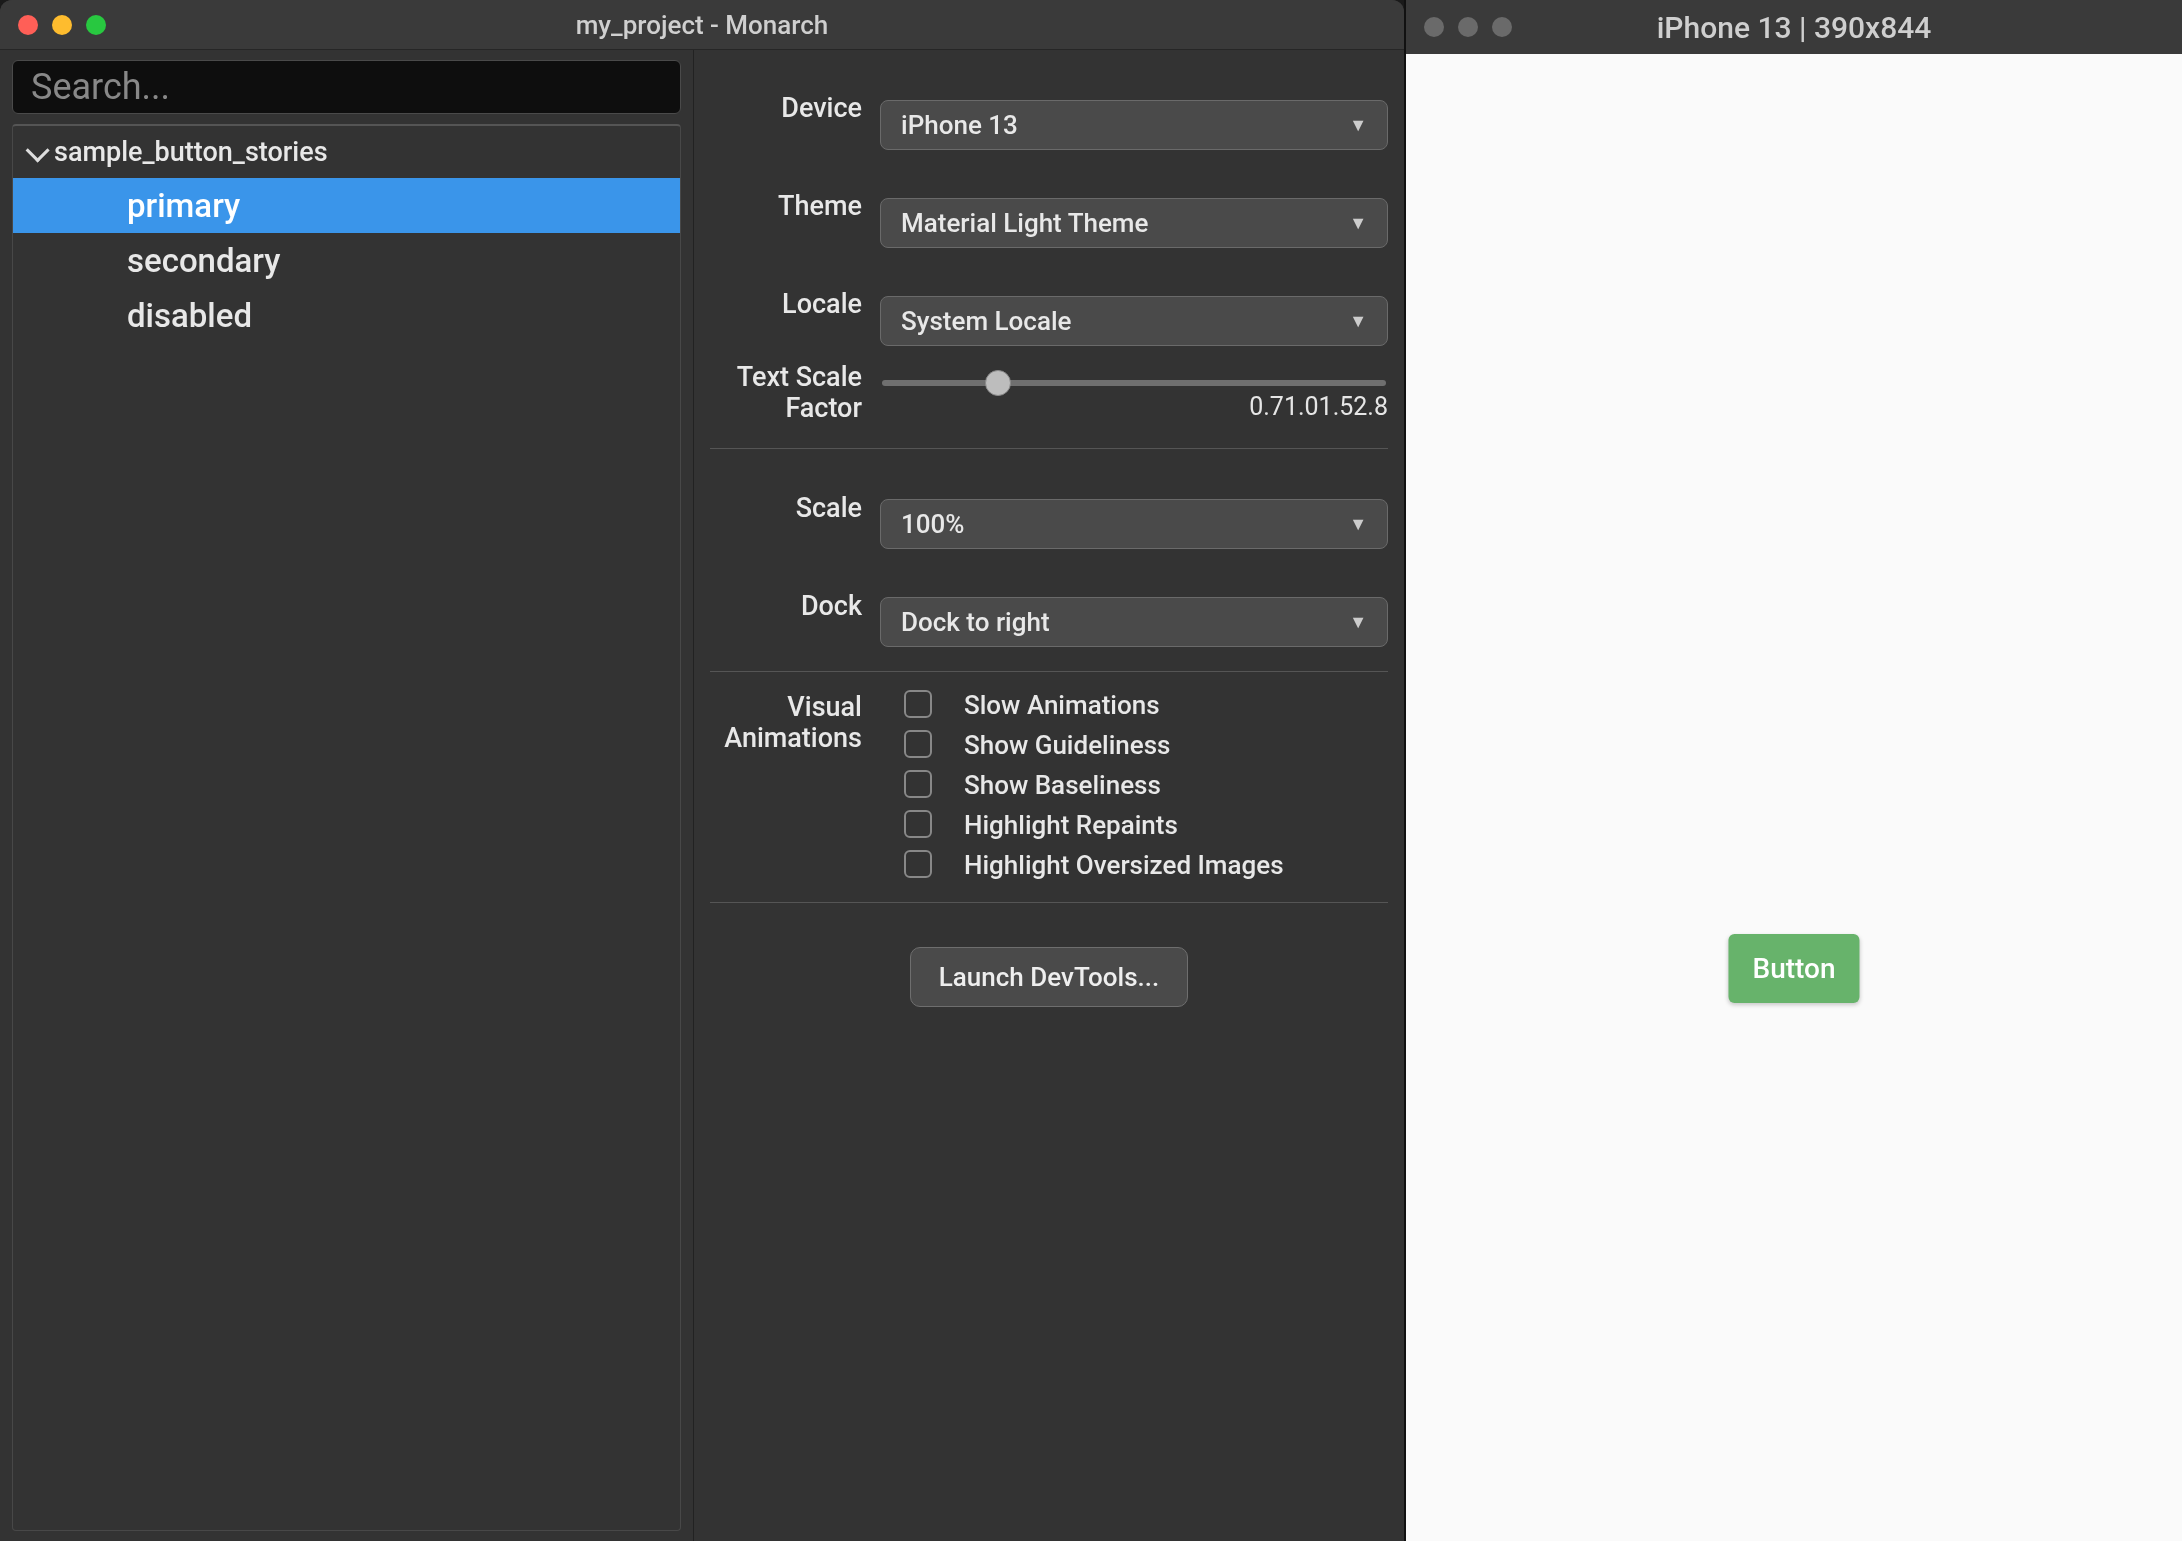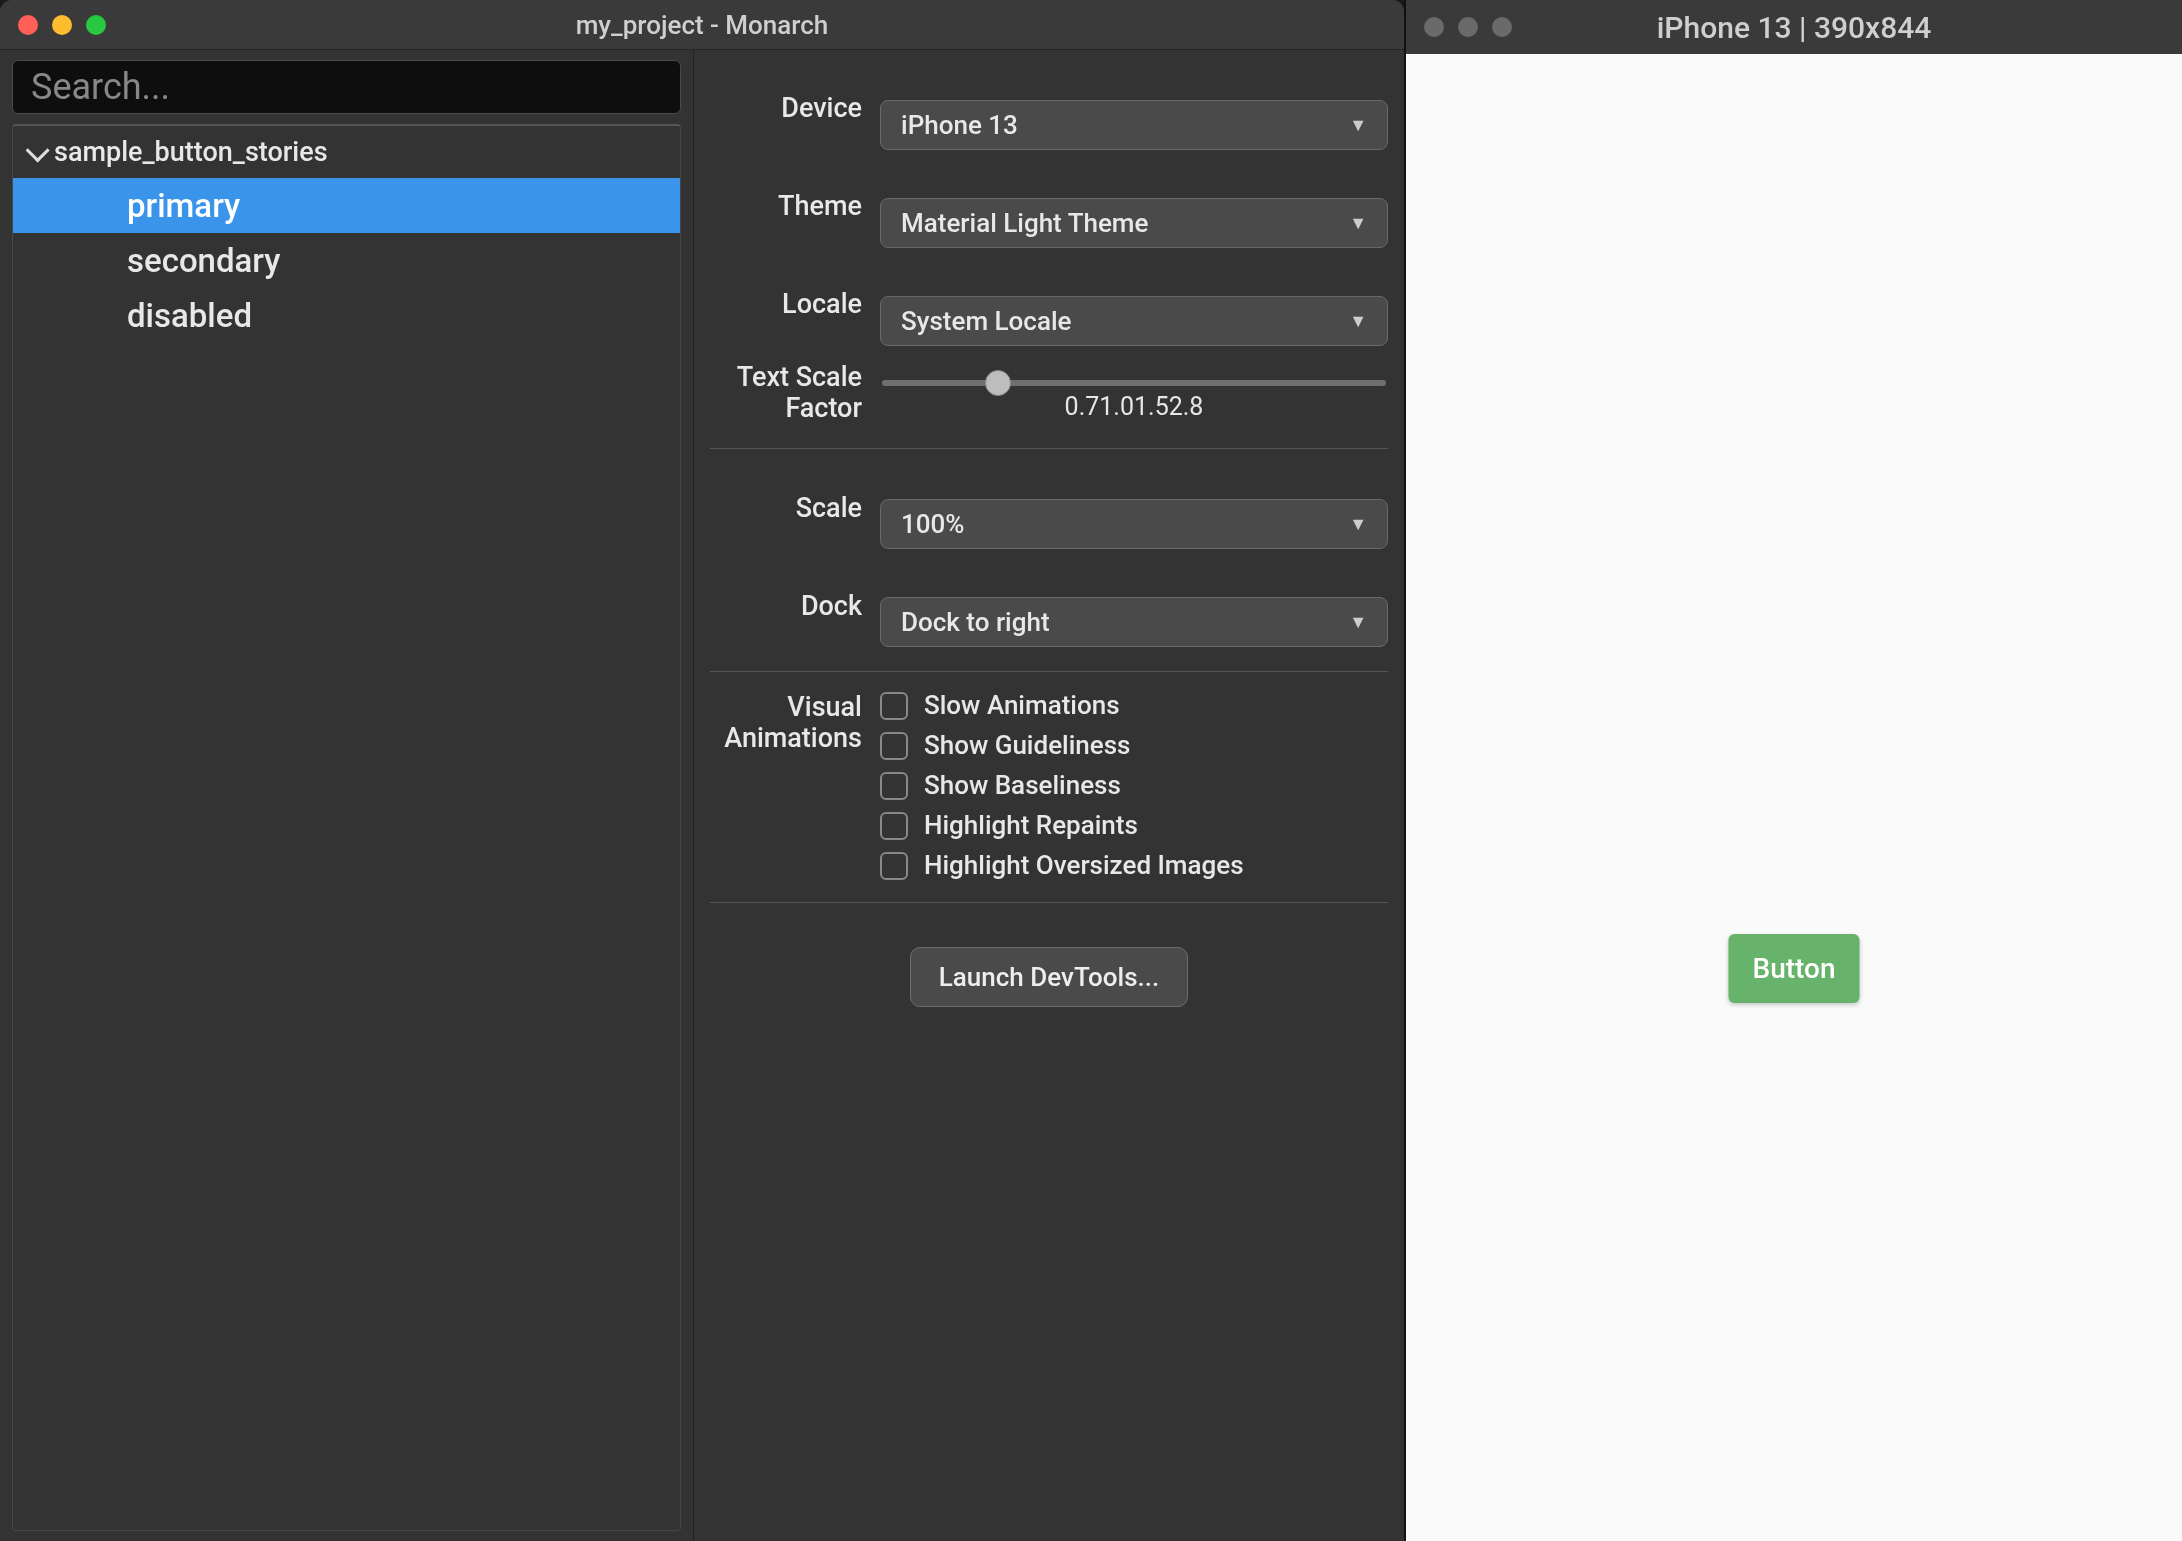--- a/index.html
+++ b/index.html
@@ -30,28 +30,28 @@
   .settings-panel { flex: 1; padding: 18px 16px; display: flex; flex-direction: column; font-size: 26px; }
   .row { display: flex; align-items: center; margin-bottom: 16px; }
   .row-label { width: 170px; text-align: right; padding-right: 18px; font-size: 27px; font-weight: 500; line-height: 1.15; }
   .row-control { flex: 1; }
   .dropdown { background: #4a4a4a; border: 1px solid #6a6a6a; border-radius: 8px; height: 50px; display: flex; align-items: center; justify-content: space-between; padding: 0 20px; cursor: pointer; font-weight: 500; margin-top: 32px; }
   .dropdown .caret { font-size: 18px; color: #ccc; }
 
   .slider-wrap { flex: 1; padding-top: 4px; }
   .slider-track { position: relative; height: 6px; background: #6f6f6f; border-radius: 3px; margin: 10px 2px 6px 2px; }
   .slider-thumb { position: absolute; top: 50%; transform: translate(-50%, -50%); width: 26px; height: 26px; border-radius: 50%; background: #bdbdbd; border: 1px solid #8a8a8a; cursor: grab; }
-  .slider-ticks { display: flex; justify-content: center; font-size: 25px; color: #e6e6e6; padding: 0 0px; margin-top: 4px; }
+  .slider-ticks { display: flex; justify-content: flex-end; font-size: 25px; color: #e6e6e6; padding: 0 0px; margin-top: 4px; }
 
   .section-divider { height: 1px; background: #555; margin: 8px 0 18px 0; }
 
   .debug-row { display: flex; align-items: flex-start; }
   .debug-label { width: 170px; text-align: right; padding-right: 18px; font-size: 27px; font-weight: 500; line-height: 1.15; padding-top: 2px; }
   .checks { flex: 1; display: flex; flex-direction: column; gap: 10px; }
-  .check { display: flex; align-items: flex-end; gap: 16px; cursor: pointer; }
+  .check { display: flex; align-items: flex-start; gap: 32px; cursor: pointer; margin-left: 24px; }
   .checkbox { width: 28px; height: 28px; border: 2px solid #888; border-radius: 6px; background: transparent; }
   .check-label { font-size: 26px; font-weight: 500; }
 
   .devtools-row { display: flex; justify-content: center; margin-top: 26px; }
   .devtools-btn { background: #4a4a4a; border: 1px solid #6e6e6e; border-radius: 10px; padding: 14px 28px; font-size: 26px; font-weight: 500; color: #eee; cursor: pointer; }
 
   
   .preview-window { flex: 1; background: #fff; display: flex; flex-direction: column; border-left: 2px solid #111; }
   .preview-titlebar { height: 54px; background: #3a3a3a; display: flex; align-items: center; padding: 0 18px; position: relative; }
   .preview-traffic { display: flex; gap: 14px; }

